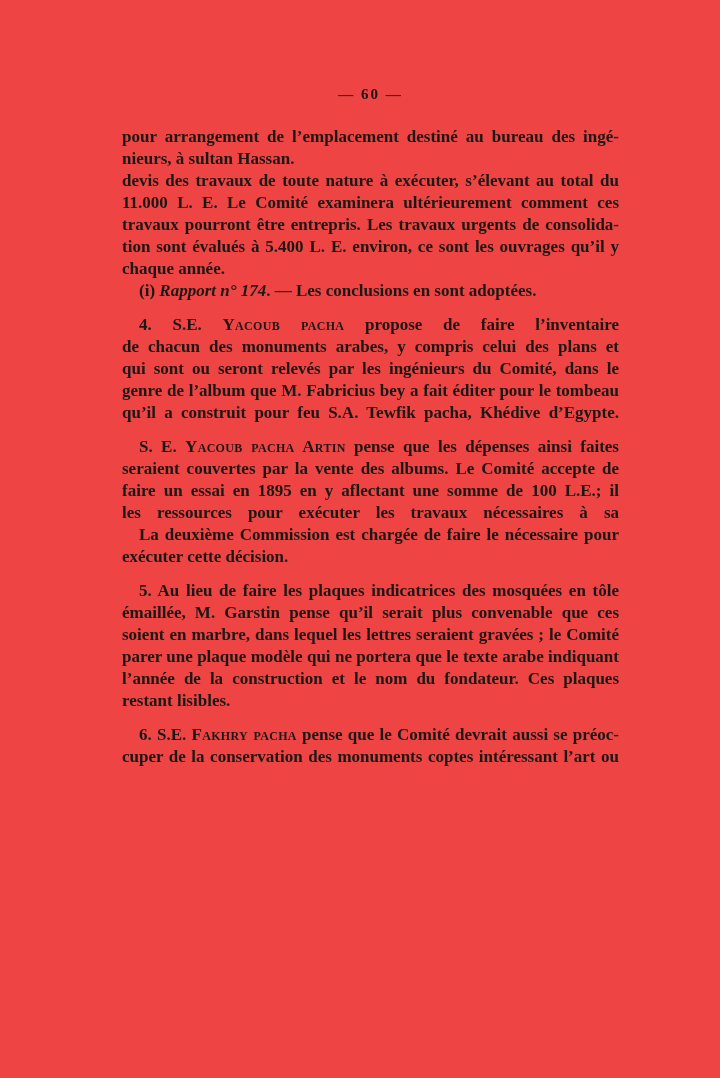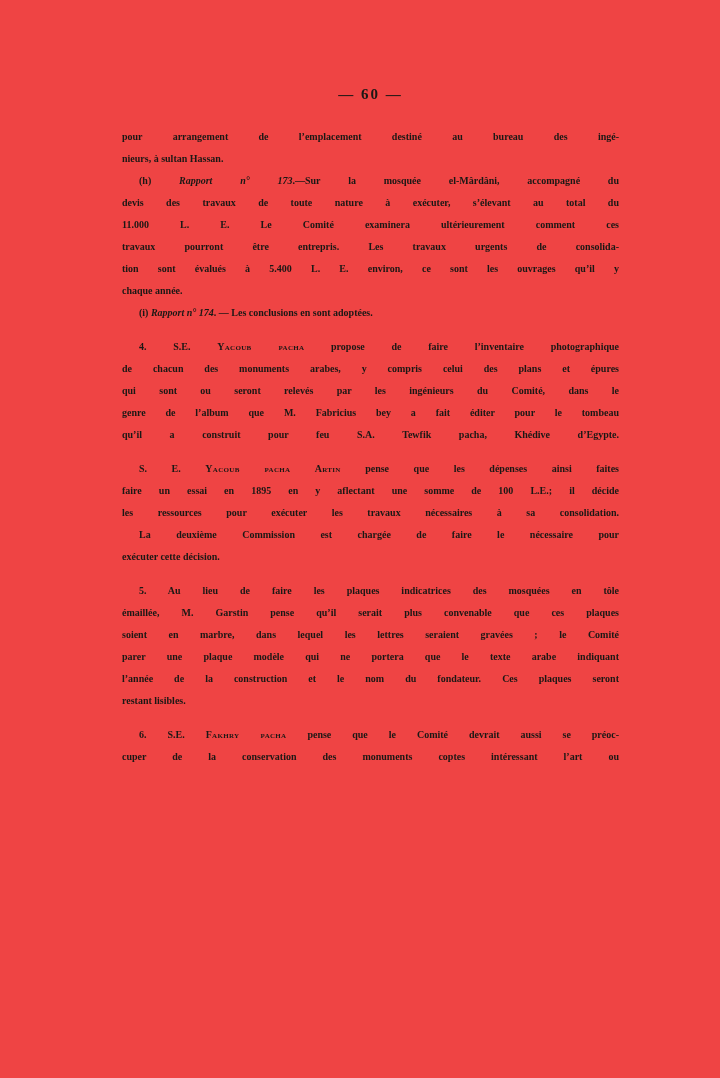--- a/index.html
+++ b/index.html
@@ -24,21 +24,21 @@
     width: 497px;
     text-align: center;
     font-size: 15px;
     letter-spacing: 2px;
   }
   .text-block {
     position: absolute;
     top: 126px;
     left: 122px;
     width: 497px;
-    font-size: 10px;
+    font-size: 17px;
     line-height: 22px;
   }
   .paragraph { margin: 0; }
   .paragraph.sp { margin-top: 12px; }
   .line {
     height: 22px;
     overflow: hidden;
     text-align: justify;
     text-align-last: justify;
   }
@@ -52,39 +52,39 @@
 <body>
 
 <div class="page">
   <div class="page-header">— 60 —</div>
   <div class="text-block">
       <div class="paragraph">
         <div class="line"><span class="seg-n">pour arrangement de l’emplacement destiné au bureau des ingé-</span></div>
         <div class="line flush-last"><span class="seg-n">nieurs, à sultan Hassan.</span></div>
       </div>
       <div class="paragraph">
-        <div class="line indent"><span class="seg-n">(h) </span><span class="seg-i">Rapport n° 173</span><span class="seg-n">.—Sur la mosquée el-Mârdâni, accompagné du</span></div>
         <div class="line"><span class="seg-n">devis des travaux de toute nature à exécuter, s’élevant au total du</span></div>
         <div class="line"><span class="seg-n">11.000 L. E. Le Comité examinera ultérieurement comment ces</span></div>
         <div class="line"><span class="seg-n">travaux pourront être entrepris. Les travaux urgents de consolida-</span></div>
         <div class="line"><span class="seg-n">tion sont évalués à 5.400 L. E. environ, ce sont les ouvrages qu’il y</span></div>
         <div class="line flush-last"><span class="seg-n">chaque année.</span></div>
       </div>
       <div class="paragraph">
         <div class="line indent flush-last"><span class="seg-n">(i) </span><span class="seg-i">Rapport n° 174</span><span class="seg-n">. — Les conclusions en sont adoptées.</span></div>
       </div>
       <div class="paragraph sp">
         <div class="line indent"><span class="seg-n">4. S.E. </span><span class="seg-sc">Yacoub pacha</span><span class="seg-n"> propose de faire l’inventaire photographique</span></div>
         <div class="line"><span class="seg-n">de chacun des monuments arabes, y compris celui des plans et épures</span></div>
         <div class="line"><span class="seg-n">qui sont ou seront relevés par les ingénieurs du Comité, dans le</span></div>
         <div class="line"><span class="seg-n">genre de l’album que M. Fabricius bey a fait éditer pour le tombeau</span></div>
         <div class="line"><span class="seg-n">qu’il a construit pour feu S.A. Tewfik pacha, Khédive d’Egypte.</span></div>
       </div>
       <div class="paragraph sp">
         <div class="line indent"><span class="seg-n">S. E. </span><span class="seg-sc">Yacoub pacha Artin</span><span class="seg-n"> pense que les dépenses ainsi faites</span></div>
+        <div class="line"><span class="seg-n">seraient couvertes par la vente des albums. Le Comité accepte de</span></div>
         <div class="line"><span class="seg-n">faire un essai en 1895 en y aflectant une somme de 100 L.E.; il décide</span></div>
         <div class="line"><span class="seg-n">les ressources pour exécuter les travaux nécessaires à sa consolidation.</span></div>
       </div>
       <div class="paragraph">
         <div class="line indent"><span class="seg-n">La deuxième Commission est chargée de faire le nécessaire pour</span></div>
         <div class="line flush-last"><span class="seg-n">exécuter cette décision.</span></div>
       </div>
       <div class="paragraph sp">
         <div class="line indent"><span class="seg-n">5. Au lieu de faire les plaques indicatrices des mosquées en tôle</span></div>
         <div class="line"><span class="seg-n">émaillée, M. Garstin pense qu’il serait plus convenable que ces plaques</span></div>

